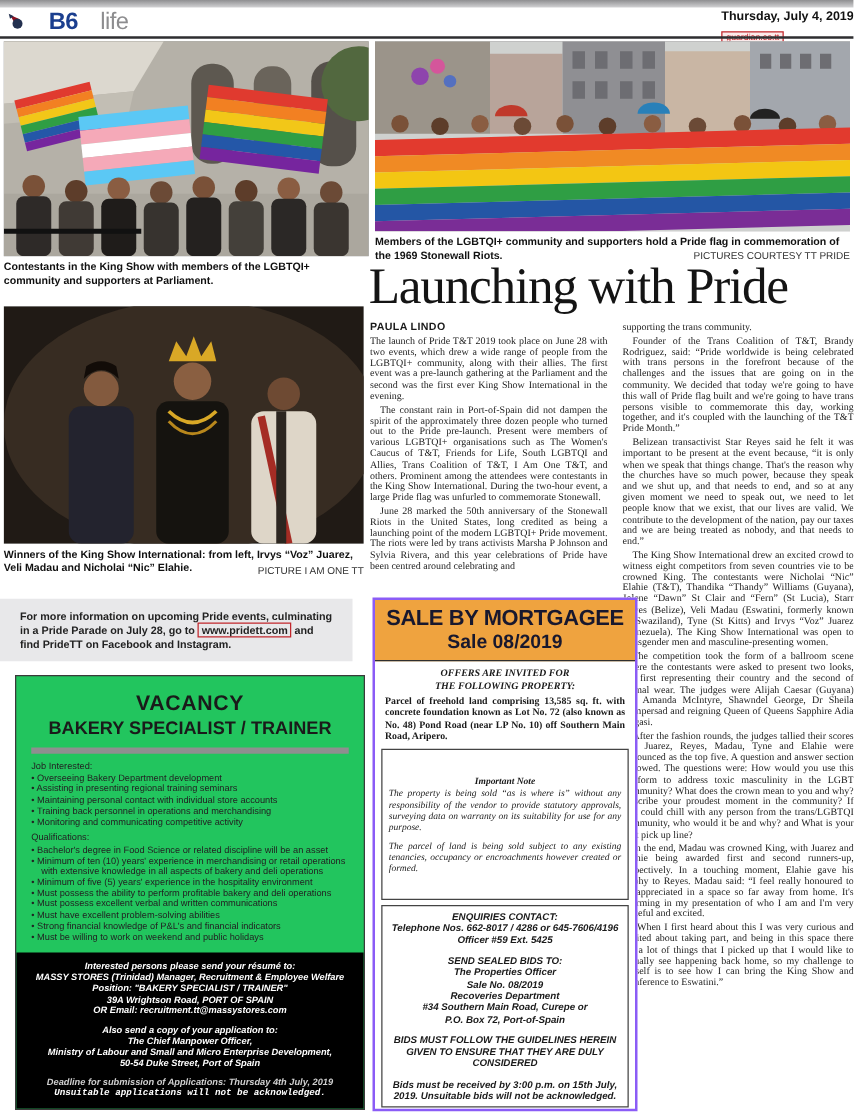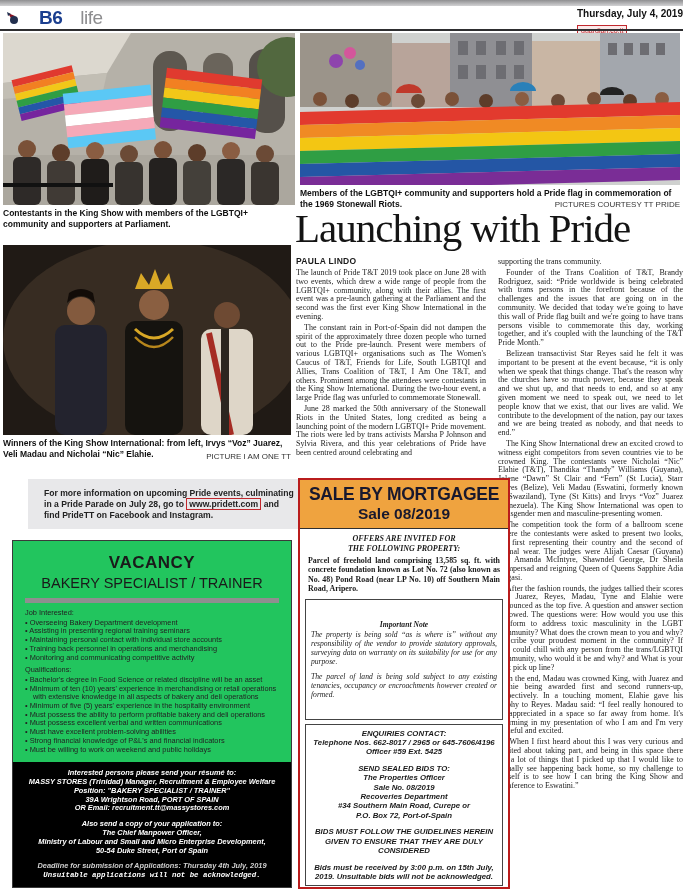--- a/index.html
+++ b/index.html
@@ -34,44 +34,44 @@
             font-family:"Liberation Serif",serif;font-weight:400;font-size:41px;
             letter-spacing:-1px;line-height:1;color:#141414;white-space:nowrap;}
   .byline{position:absolute;left:296px;top:256px;font-size:8.5px;font-weight:bold;letter-spacing:.3px;}
   .col{position:absolute;font-family:"Liberation Serif",serif;font-size:8px;line-height:8.8px;
        text-align:justify;color:#1c1c1c;}
   .col p{margin:0 0 2px 0;text-indent:8px;}
   .col p:first-child{text-indent:0;}
   .col1{left:296px;top:269px;width:190px;}
   .col2{left:498px;top:258px;width:185px;}
   
-  .infobox{position:absolute;left:28px;top:479px;width:282px;height:50px;background:#e8e8ea;
+  .infobox{position:absolute;left:0;top:479px;width:282px;height:50px;background:#e8e8ea;
            box-sizing:border-box;padding:9px 16px;font-size:8.6px;line-height:11px;
            font-weight:600;color:#222;}
   .redlink{border:1px solid #c1272d;padding:0 2px;color:#222;}
   
   .vacancy{position:absolute;left:12px;top:540px;width:280px;height:348px;box-sizing:border-box;
            border:1px solid #3a3a3a;background:#22c55e;overflow:hidden;}
   .vac-t1{margin:12px 0 2px 0;text-align:center;font-size:17px;font-weight:bold;letter-spacing:.5px;}
-  .vac-t2{margin:0;text-align:center;font-size:14.5px;font-weight:normal;}
+  .vac-t2{margin:0;text-align:center;font-size:14.5px;font-weight:bold;}
   .vac-bar{height:5px;background:#8f8f8f;margin:7px 12px 6px 12px;}
   .vac-body{padding:0 12px;font-size:7.4px;line-height:8.7px;color:#222;}
   .vac-label{margin:4px 0 1px 0;}
   .blist{margin:0;padding:0;list-style:none;}
   .blist div{padding-left:8px;text-indent:-8px;}
   .blist div::before{content:"• ";}
   .vac-footer{position:absolute;left:0;right:0;bottom:0;background:#000;color:#fff;
               text-align:center;font-style:italic;font-size:7.4px;line-height:8.8px;
               padding:7px 6px 7px 6px;font-weight:bold;}
   .vac-footer .grp{margin-bottom:7px;}
   .vac-deadline{color:#cfcfcf;}
   .vac-last{font-style:italic;font-family:Liberation Mono, monospace;}
   
   .mortgagee{position:absolute;left:298px;top:478px;width:212px;height:411px;box-sizing:border-box;
-             border:2px solid #b91c1c;background:#fff;overflow:hidden;
+             border:2px solid #8b5cf6;background:#fff;overflow:hidden;
              font-family:"Liberation Serif",serif;}
   .mort-head{background:#efa33f;text-align:center;padding:4px 2px 5px 2px;
              font-family:"Liberation Sans",sans-serif;color:#18182e;border-bottom:1px solid #2f2f2f;}
   .mort-title{font-size:17.5px;font-weight:bold;letter-spacing:-.3px;}
   .mort-sub{font-size:15.5px;font-weight:bold;}
   .mort-offers{text-align:center;font-weight:bold;font-style:italic;font-size:8px;line-height:9.5px;
                margin:5px 8px 3px 8px;}
   .mort-prop{font-weight:bold;font-size:7.9px;line-height:9.4px;text-align:justify;margin:0 8px 5px 8px;}
   .mort-note{border:1px solid #444;margin:0 5px 4px 5px;padding:20px 5px;font-size:7.6px;
              line-height:9px;font-style:italic;text-align:justify;}
@@ -326,21 +326,21 @@
     <div class="mort-prop">Parcel of freehold land comprising 13,585 sq. ft. with concrete foundation known as Lot No. 72 (also known as No. 48) Pond Road (near LP No. 10) off Southern Main Road, Aripero.</div>
     <div class="mort-note">
       <div class="mort-note-title">Important Note</div>
       <div>
           <p>The property is being sold “as is where is” without any responsibility of the vendor to provide statutory approvals, surveying data on warranty on its suitability for use for any purpose.</p>
           <p>The parcel of land is being sold subject to any existing tenancies, occupancy or encroachments however created or formed.</p>
         </div>
     </div>
     <div class="mort-mid">
       <div>ENQUIRIES CONTACT:</div>
-      <div>Telephone Nos. 662-8017 / 2965 or 645-7606/4196</div>
+      <div>Telephone Nos. 662-8017 / 4286 or 645-7606/4196</div>
       <div>Officer #59 Ext. 5425</div>
       <div class="mort-gap"></div>
       <div>SEND SEALED BIDS TO:</div>
       <div>
           <div>The Properties Officer</div>
           <div>Sale No. 08/2019</div>
           <div>Recoveries Department</div>
           <div>#34 Southern Main Road, Curepe or</div>
           <div>P.O. Box 72, Port-of-Spain</div>
         </div>

